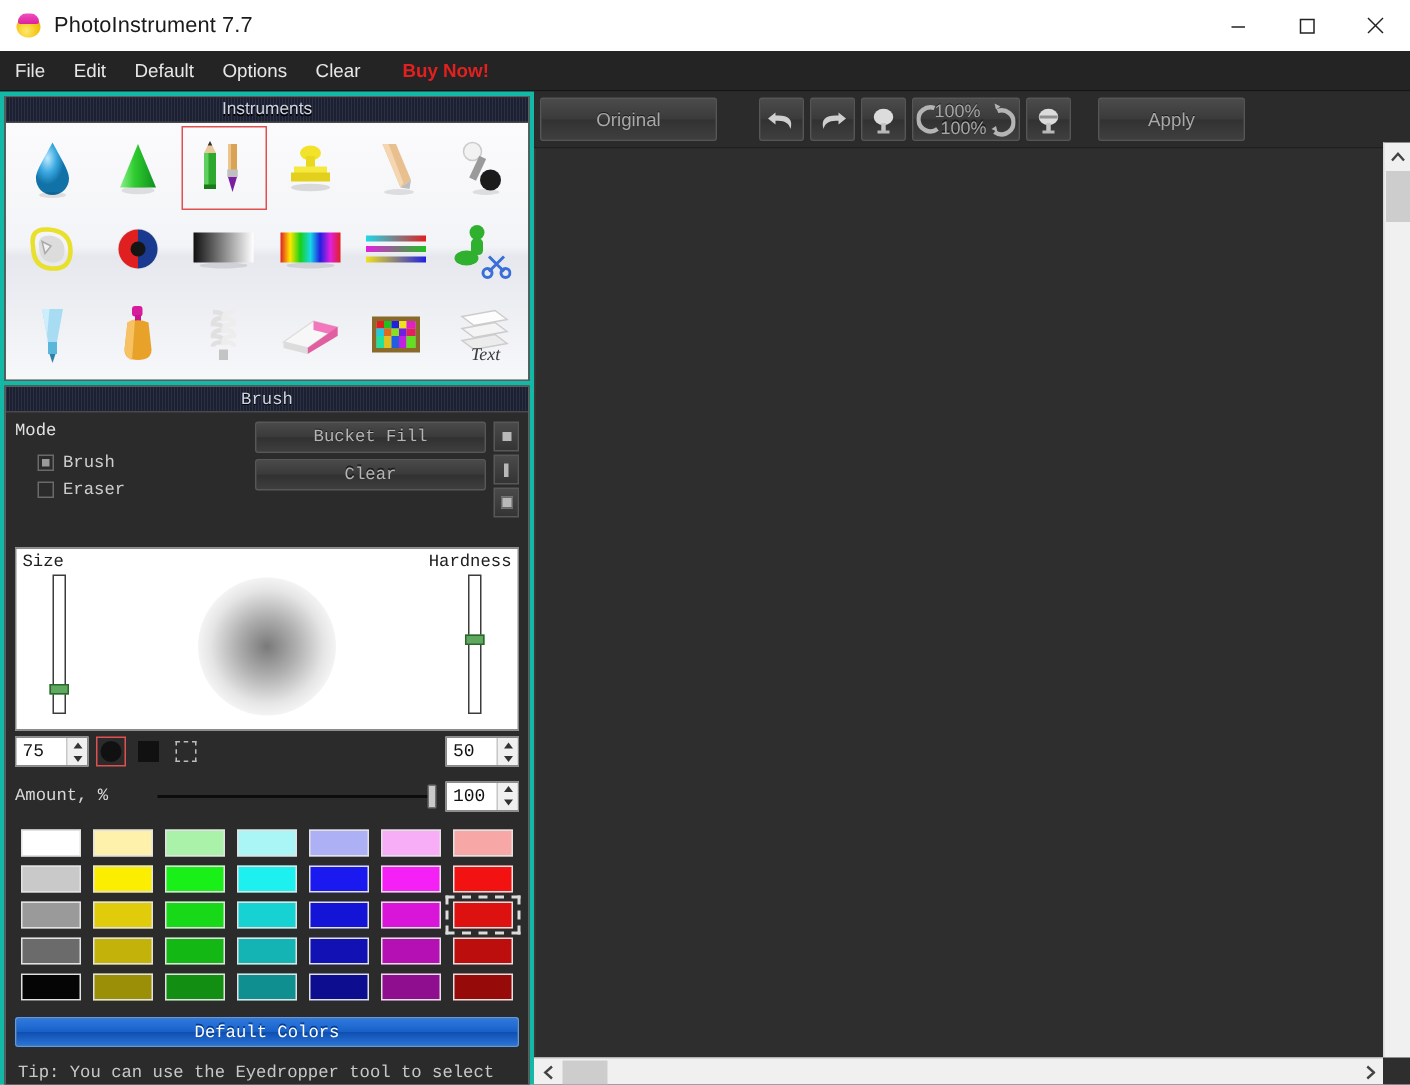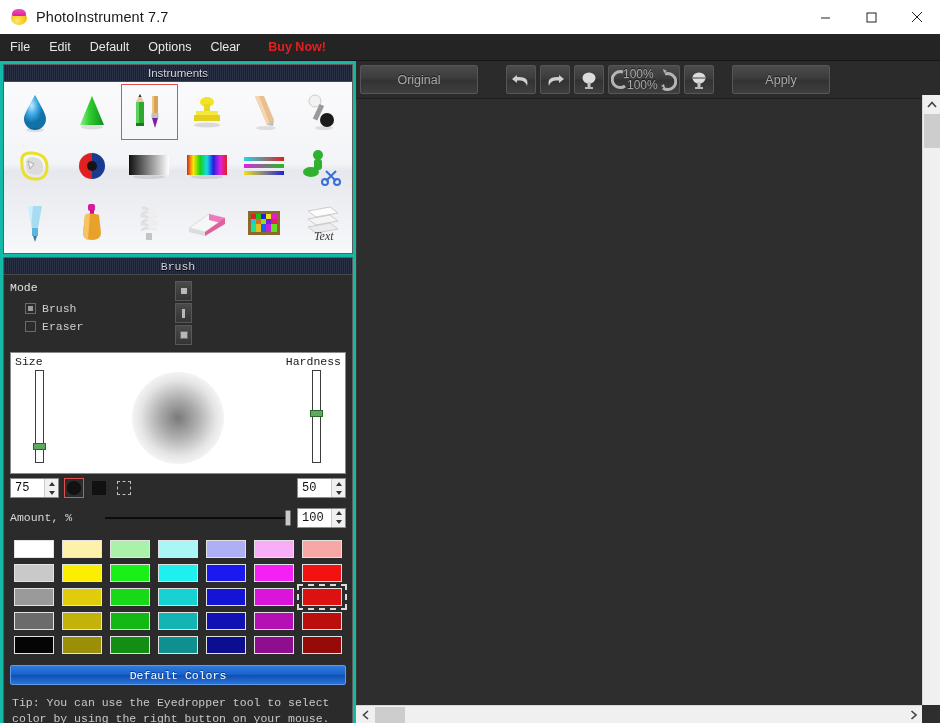--- a/index.html
+++ b/index.html
@@ -143,21 +143,21 @@
     background: linear-gradient(180deg, #4a4a4a 0%, #343434 100%);
     border: 1px solid #585858;
     display: flex; align-items: center; justify-content: center;
   }
   .side-btn .sq { width: 6px; height: 6px; background: #b8b8b8; }
   .side-btn .bar { width: 3px; height: 9px; background: #b8b8b8; }
   .side-btn .sq2 { width: 8px; height: 8px; background: #b8b8b8; border: 1px solid #6a6a6a; }
 
   
   #preview-area {
-    margin-top: 7px; height: 122px;
+    margin-top: 20px; height: 122px;
     background: #ffffff; border: 1px solid #8a8a8a;
     position: relative;
   }
   #preview-area .corner-label {
     position: absolute; font-size: 11.5px; color: #202020;
   }
   #lbl-size { left: 4px; top: 2px; }
   #lbl-hardness { right: 4px; top: 2px; }
   .vslider {
     position: absolute; width: 9px;
@@ -613,20 +613,24 @@
             <div id="mode-title">Mode</div>
             <div class="radio-row">
               <div class="radio-box on"></div>
               <span>Brush</span>
             </div>
             <div class="radio-row">
               <div class="radio-box"></div>
               <span>Eraser</span>
             </div>
           </div>
+          <div id="mode-buttons">
+            <div class="dark-btn">Bucket Fill</div>
+            <div class="dark-btn">Clear</div>
+          </div>
           <div id="mode-side">
             <div class="side-btn">
                 <div class="sq"></div>
               </div>
             <div class="side-btn">
                 <div class="bar"></div>
               </div>
             <div class="side-btn">
                 <div class="sq2"></div>
               </div>

